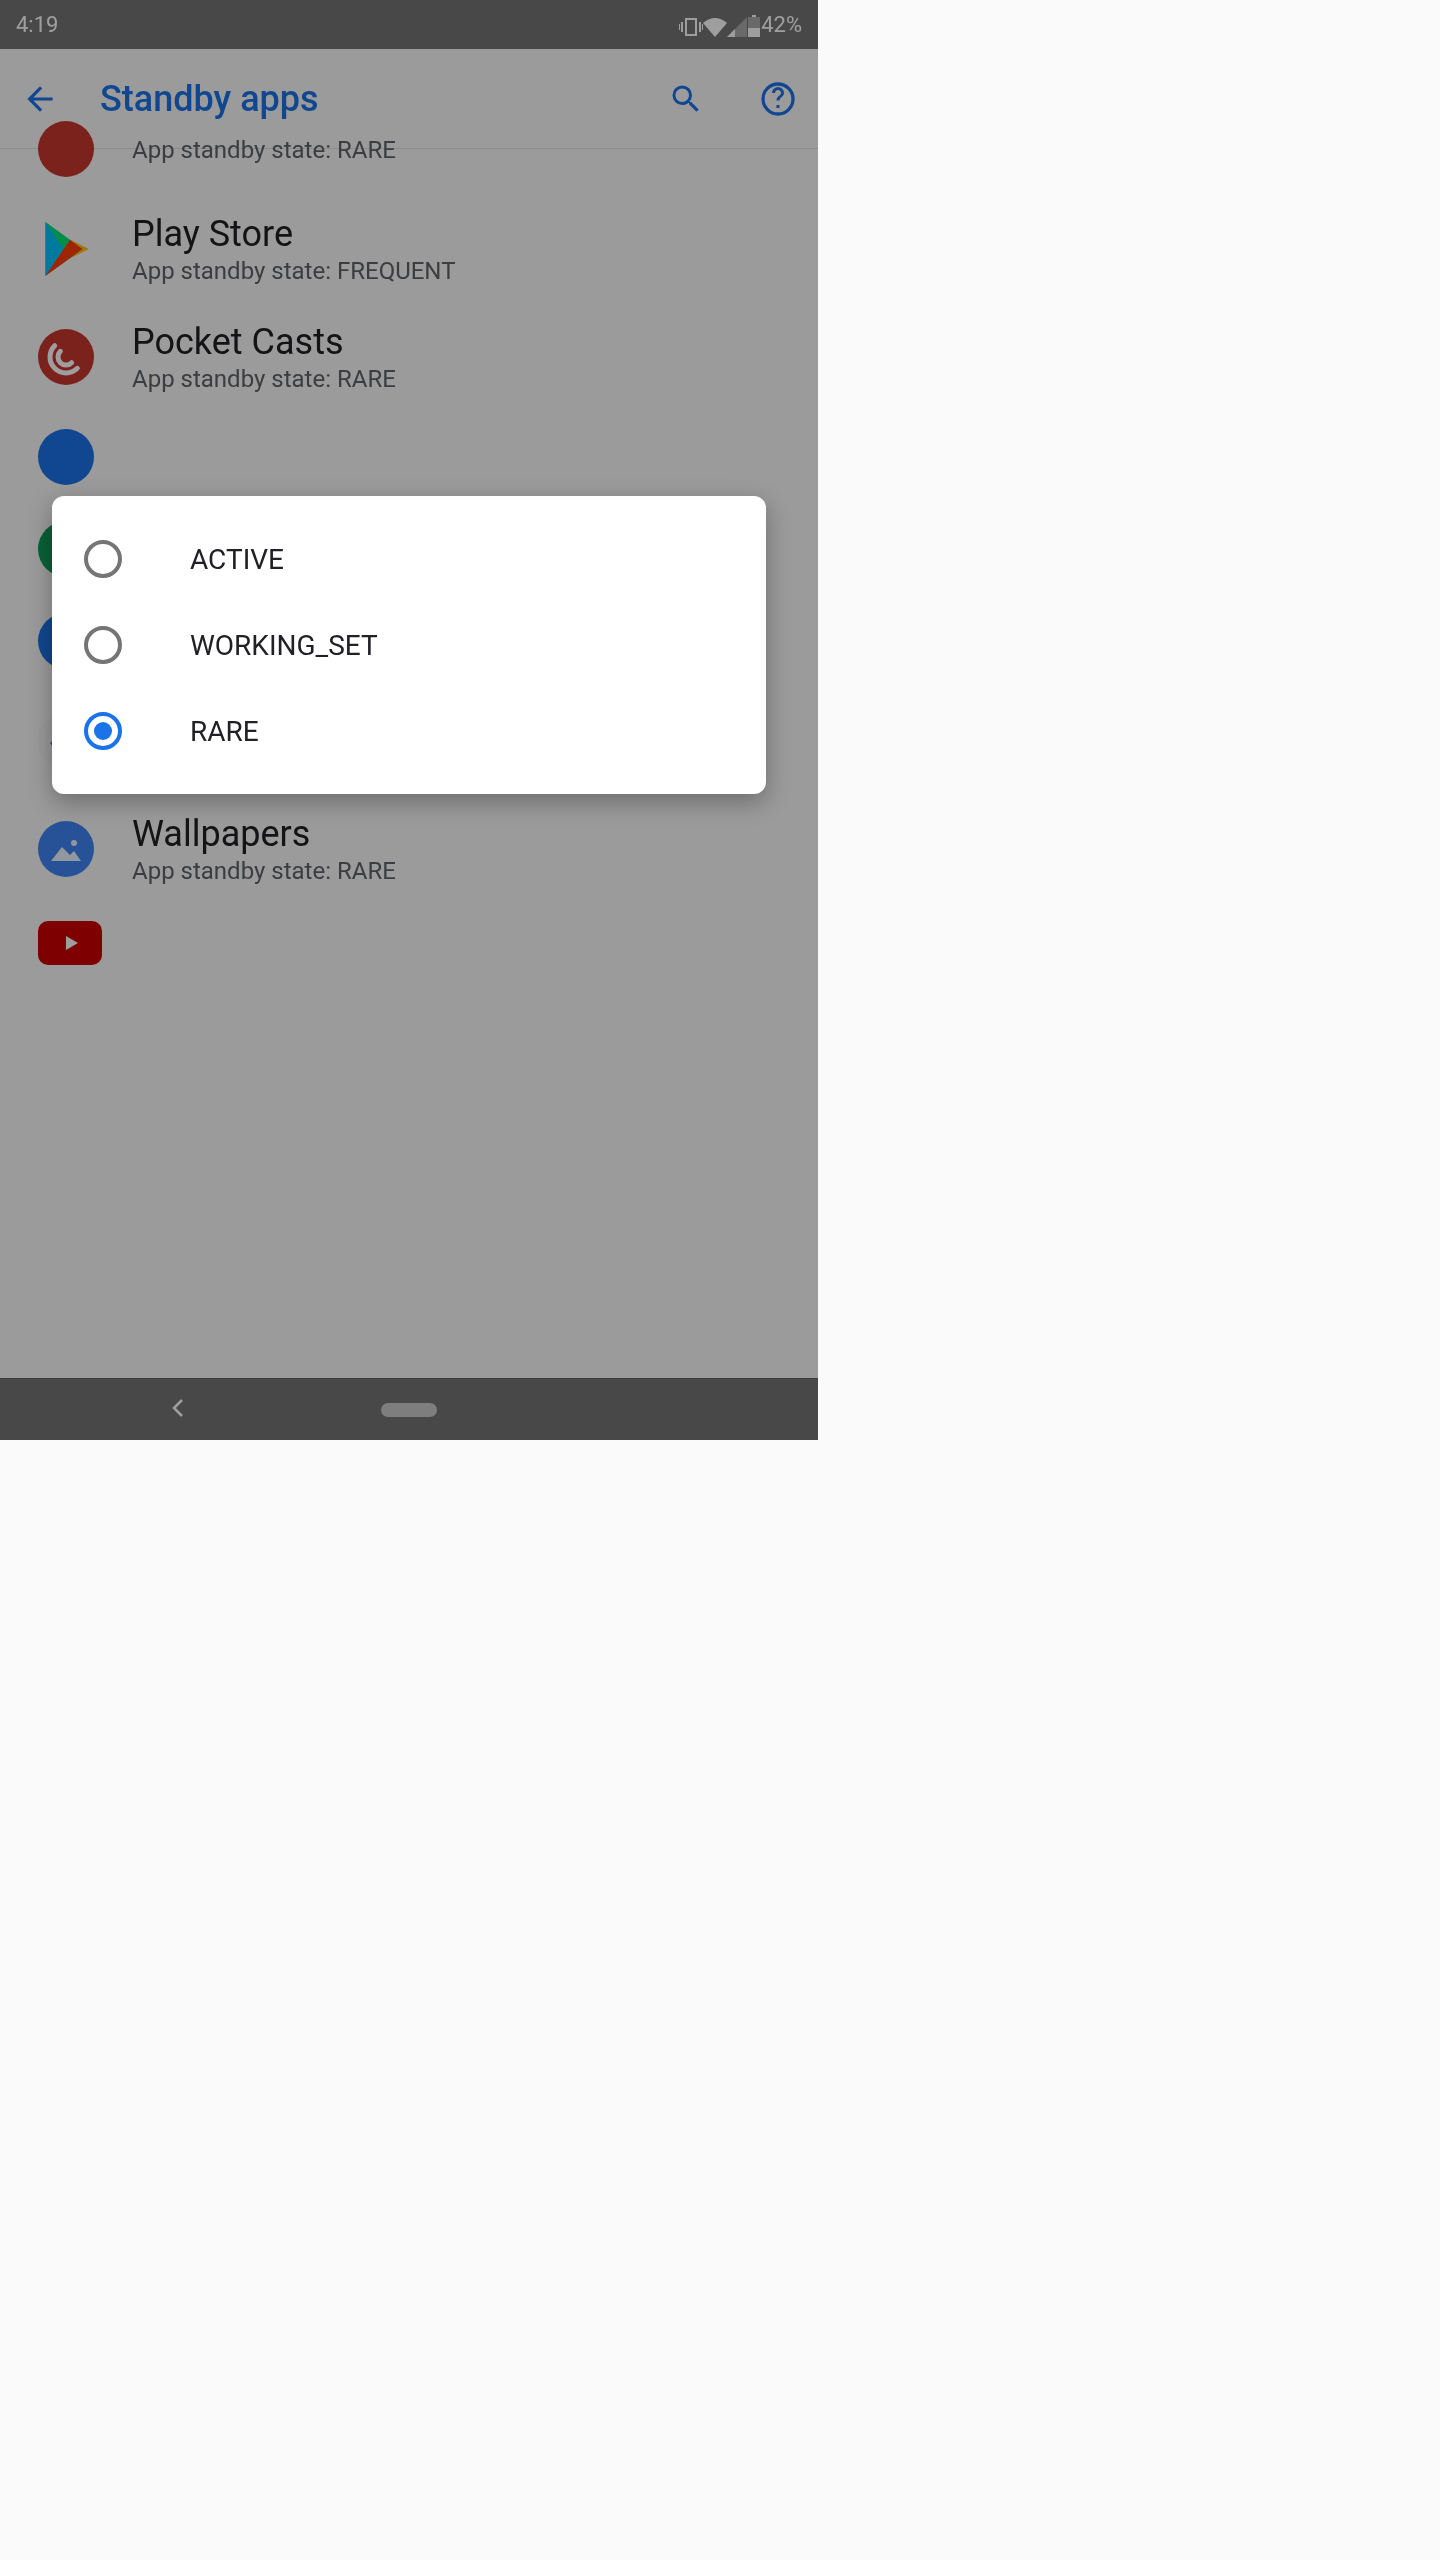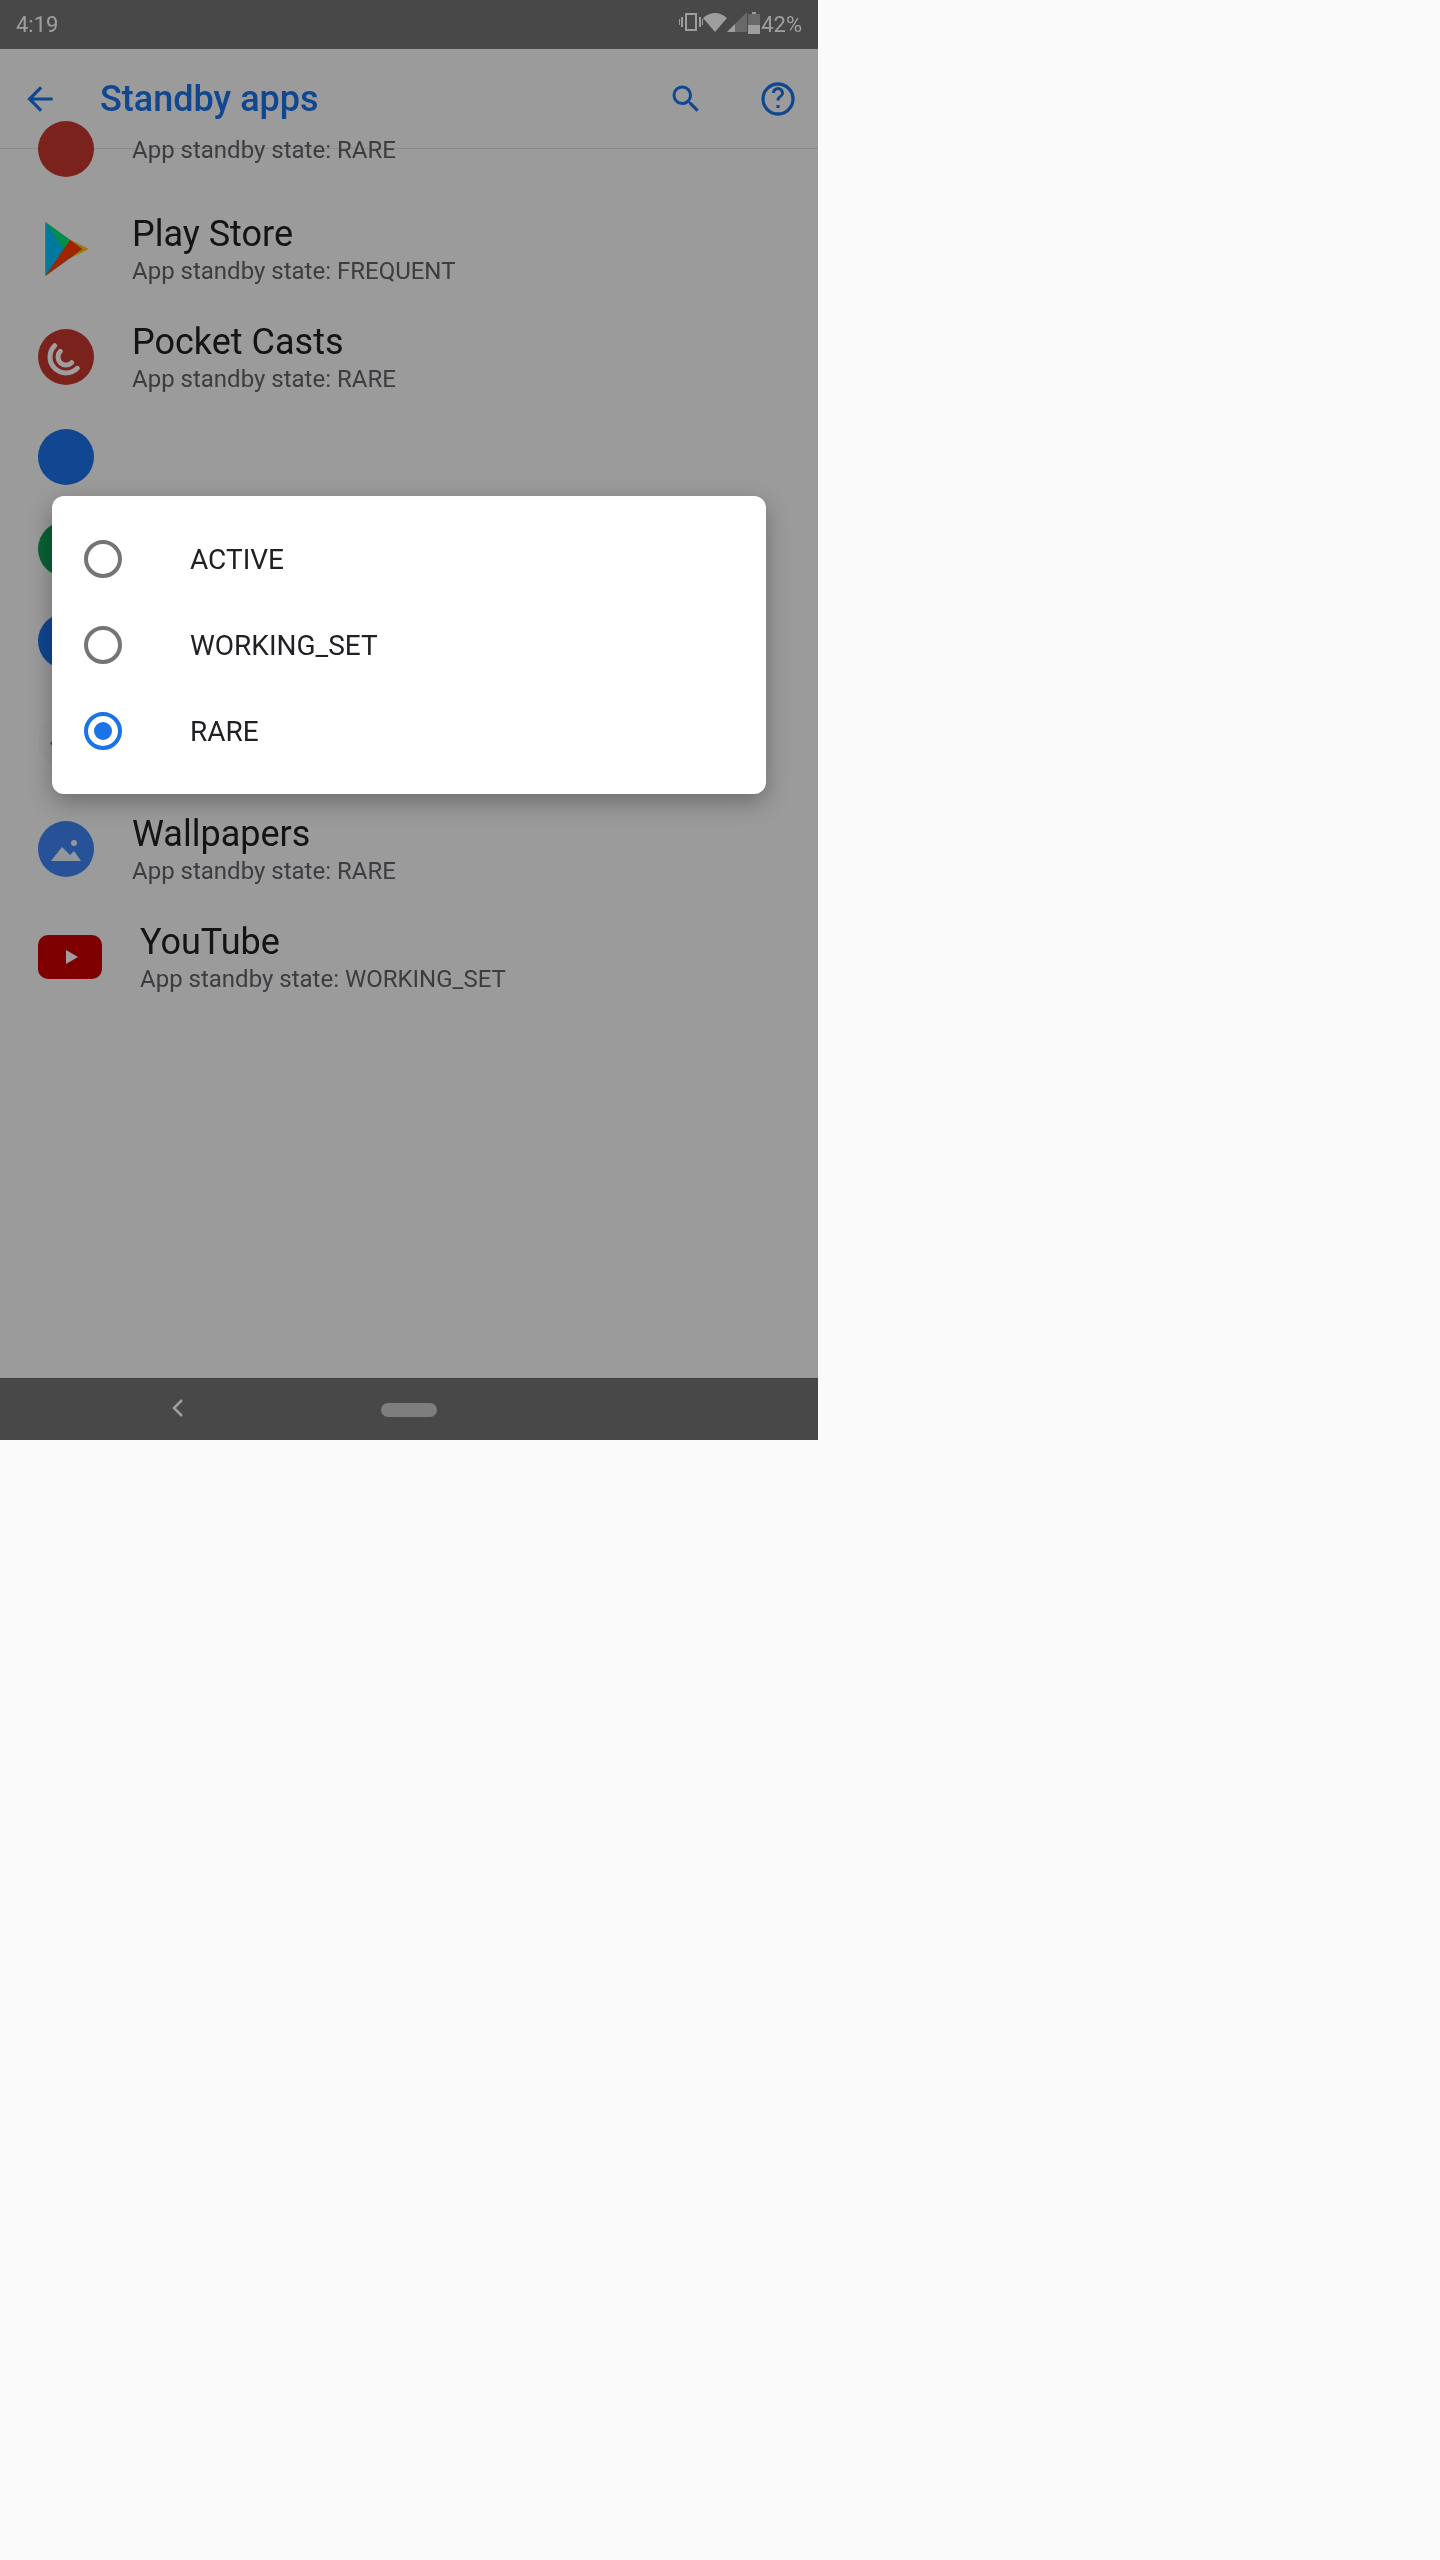--- a/index.html
+++ b/index.html
@@ -17,21 +17,21 @@
       display: flex;
       align-items: center;
       justify-content: space-between;
       padding: 0 16px;
       color: white;
       font-size: 22px;
       position: relative;
       z-index: 1;
     }
     .status-left { font-weight: 400; }
-    .status-right { display: flex; align-items: flex-start; gap: 0; }
+    .status-right { display: flex; align-items: flex-end; gap: 0; }
     .status-right svg { display: block; }
     .app-bar {
       height: 100px;
       display: flex;
       align-items: center;
       padding: 0 16px;
       border-bottom: 1px solid #e0e0e0;
       gap: 24px;
       position: relative;
       z-index: 1;
@@ -288,24 +288,20 @@
       <div class="app-state"><span>App standby state: </span><span>RARE</span></div>
     </div>
   </div>
 
   <div class="app-item">
     <div class="app-icon icon-youtube" style="border-radius:10px">
       <svg width="24" height="24" viewBox="0 0 24 24">
           <path d="M8 5 L20 12 L8 19 Z" fill="white"></path>
         </svg>
     </div>
-    <div class="app-text">
-      <div class="app-name">YouTube</div>
-      <div class="app-state"><span>App standby state: </span><span>WORKING_SET</span></div>
-    </div>
   </div>
 </div>
 
 <div class="scrim"></div>
 
 <div class="dialog">
   <div class="dialog-option">
     <div class="radio"></div>
     <div class="dialog-option-label">ACTIVE</div>
   </div>

